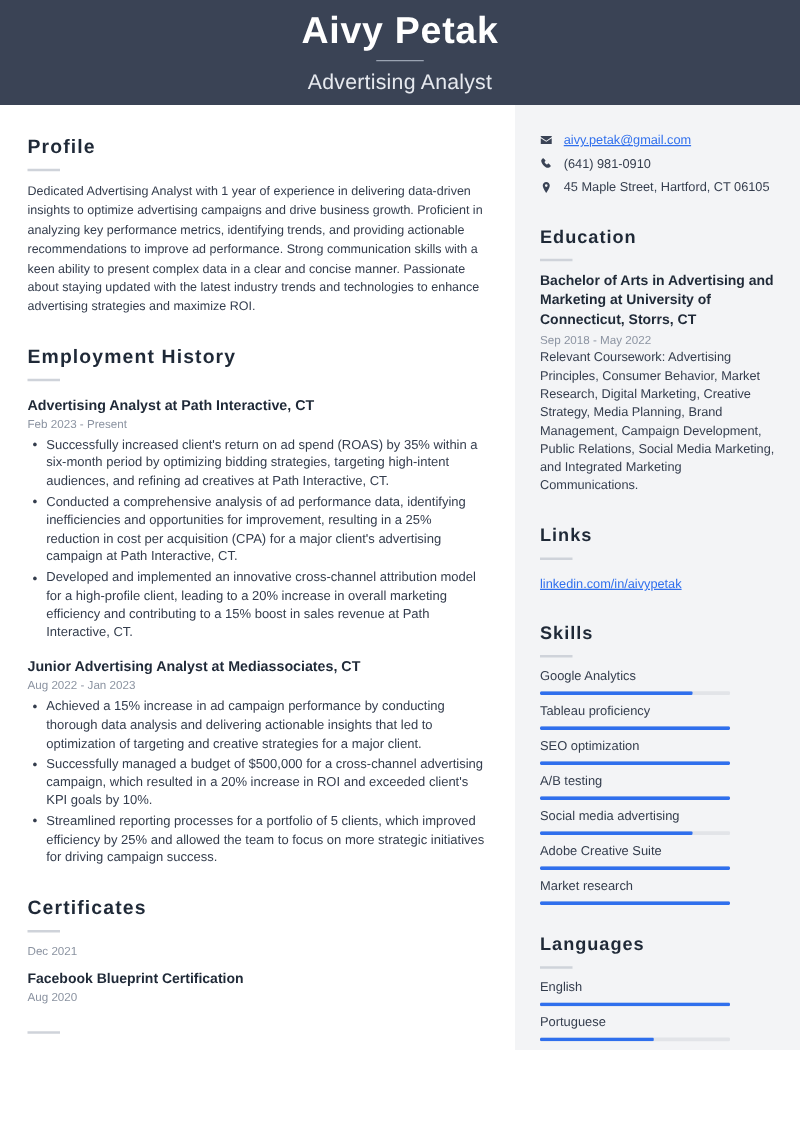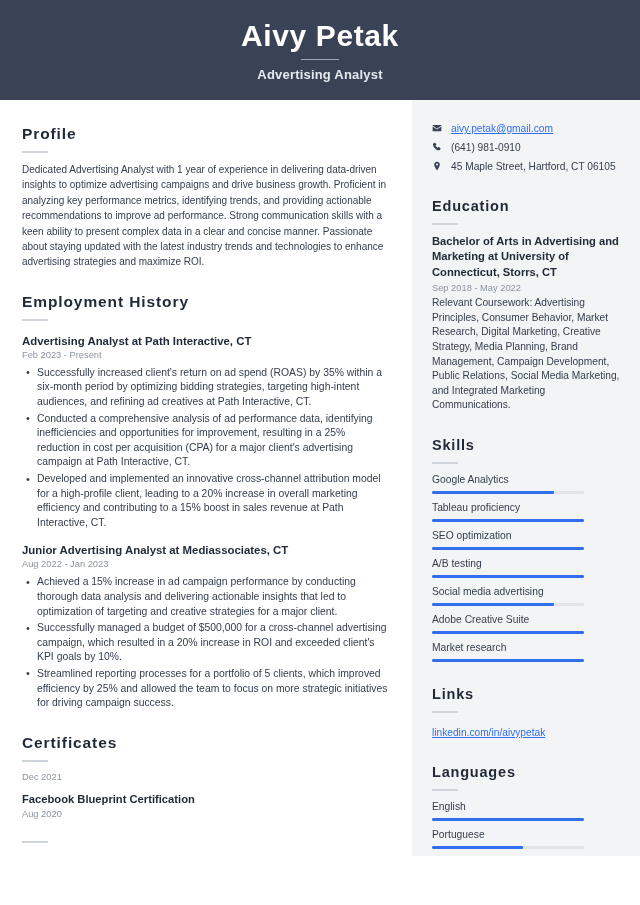--- a/index.html
+++ b/index.html
@@ -8,21 +8,21 @@
     height: 905px;
     background: #ffffff;
     font-family: "Liberation Sans", sans-serif;
     overflow: hidden;
   }
   .page { position: relative; width: 640px; height: 905px; background: #ffffff; }
 
   
   .header {
     background: #3a4355;
-    height: 100px;
+    height: 84px;
     width: 640px;
     display: flex;
     flex-direction: column;
     align-items: center;
     justify-content: center;
   }
   .header-name {
     color: #ffffff;
     font-size: 30px;
     font-weight: bold;
@@ -30,22 +30,22 @@
     line-height: 34px;
   }
   .header-rule {
     width: 38px;
     height: 1px;
     background: #9aa3b2;
     margin: 6px 0 7px 0;
   }
   .header-title {
     color: #e6e9ef;
-    font-size: 13px;
-    font-weight: bold;
+    font-size: 17px;
+    font-weight: normal;
     letter-spacing: 0.2px;
   }
 
   
   .body-wrap { display: flex; width: 640px; height: 801px; align-items: flex-start; }
   .col-main { width: 412px; background: #ffffff; padding: 24px 22px 0 22px; }
   .col-side { width: 228px; background: #f3f4f6; padding: 22px 20px 0 20px; }
 
   
   .sec-h {
@@ -280,20 +280,26 @@
 
       <div class="block">
         <div class="sec-h side">Education</div>
         <div class="sec-rule"></div>
         <div class="edu-degree">Bachelor of Arts in Advertising and Marketing at University of Connecticut, Storrs, CT</div>
         <div class="edu-date">Sep 2018 - May 2022</div>
         <div class="edu-desc">Relevant Coursework: Advertising Principles, Consumer Behavior, Market Research, Digital Marketing, Creative Strategy, Media Planning, Brand Management, Campaign Development, Public Relations, Social Media Marketing, and Integrated Marketing Communications.</div>
       </div>
 
       <div class="block">
+        <div class="sec-h side">Links</div>
+        <div class="sec-rule"></div>
+        <a class="link-blue" href="#">linkedin.com/in/aivypetak</a>
+      </div>
+
+      <div class="block">
         <div class="sec-h side">Skills</div>
         <div class="sec-rule"></div>
 
         <div class="bar-item">
           <div class="bar-label">Google Analytics</div>
           <div class="bar-track">
               <div class="bar-fill" style="width: 80%;"></div>
             </div>
         </div>
         <div class="bar-item">
@@ -325,26 +331,20 @@
           <div class="bar-track">
               <div class="bar-fill" style="width: 100%;"></div>
             </div>
         </div>
         <div class="bar-item">
           <div class="bar-label">Market research</div>
           <div class="bar-track">
               <div class="bar-fill" style="width: 100%;"></div>
             </div>
         </div>
-      </div>
-
-      <div class="block">
-        <div class="sec-h side">Links</div>
-        <div class="sec-rule"></div>
-        <a class="link-blue" href="#">linkedin.com/in/aivypetak</a>
       </div>
 
       <div class="block">
         <div class="sec-h side">Languages</div>
         <div class="sec-rule"></div>
 
         <div class="bar-item">
           <div class="bar-label">English</div>
           <div class="bar-track">
               <div class="bar-fill" style="width: 100%;"></div>

